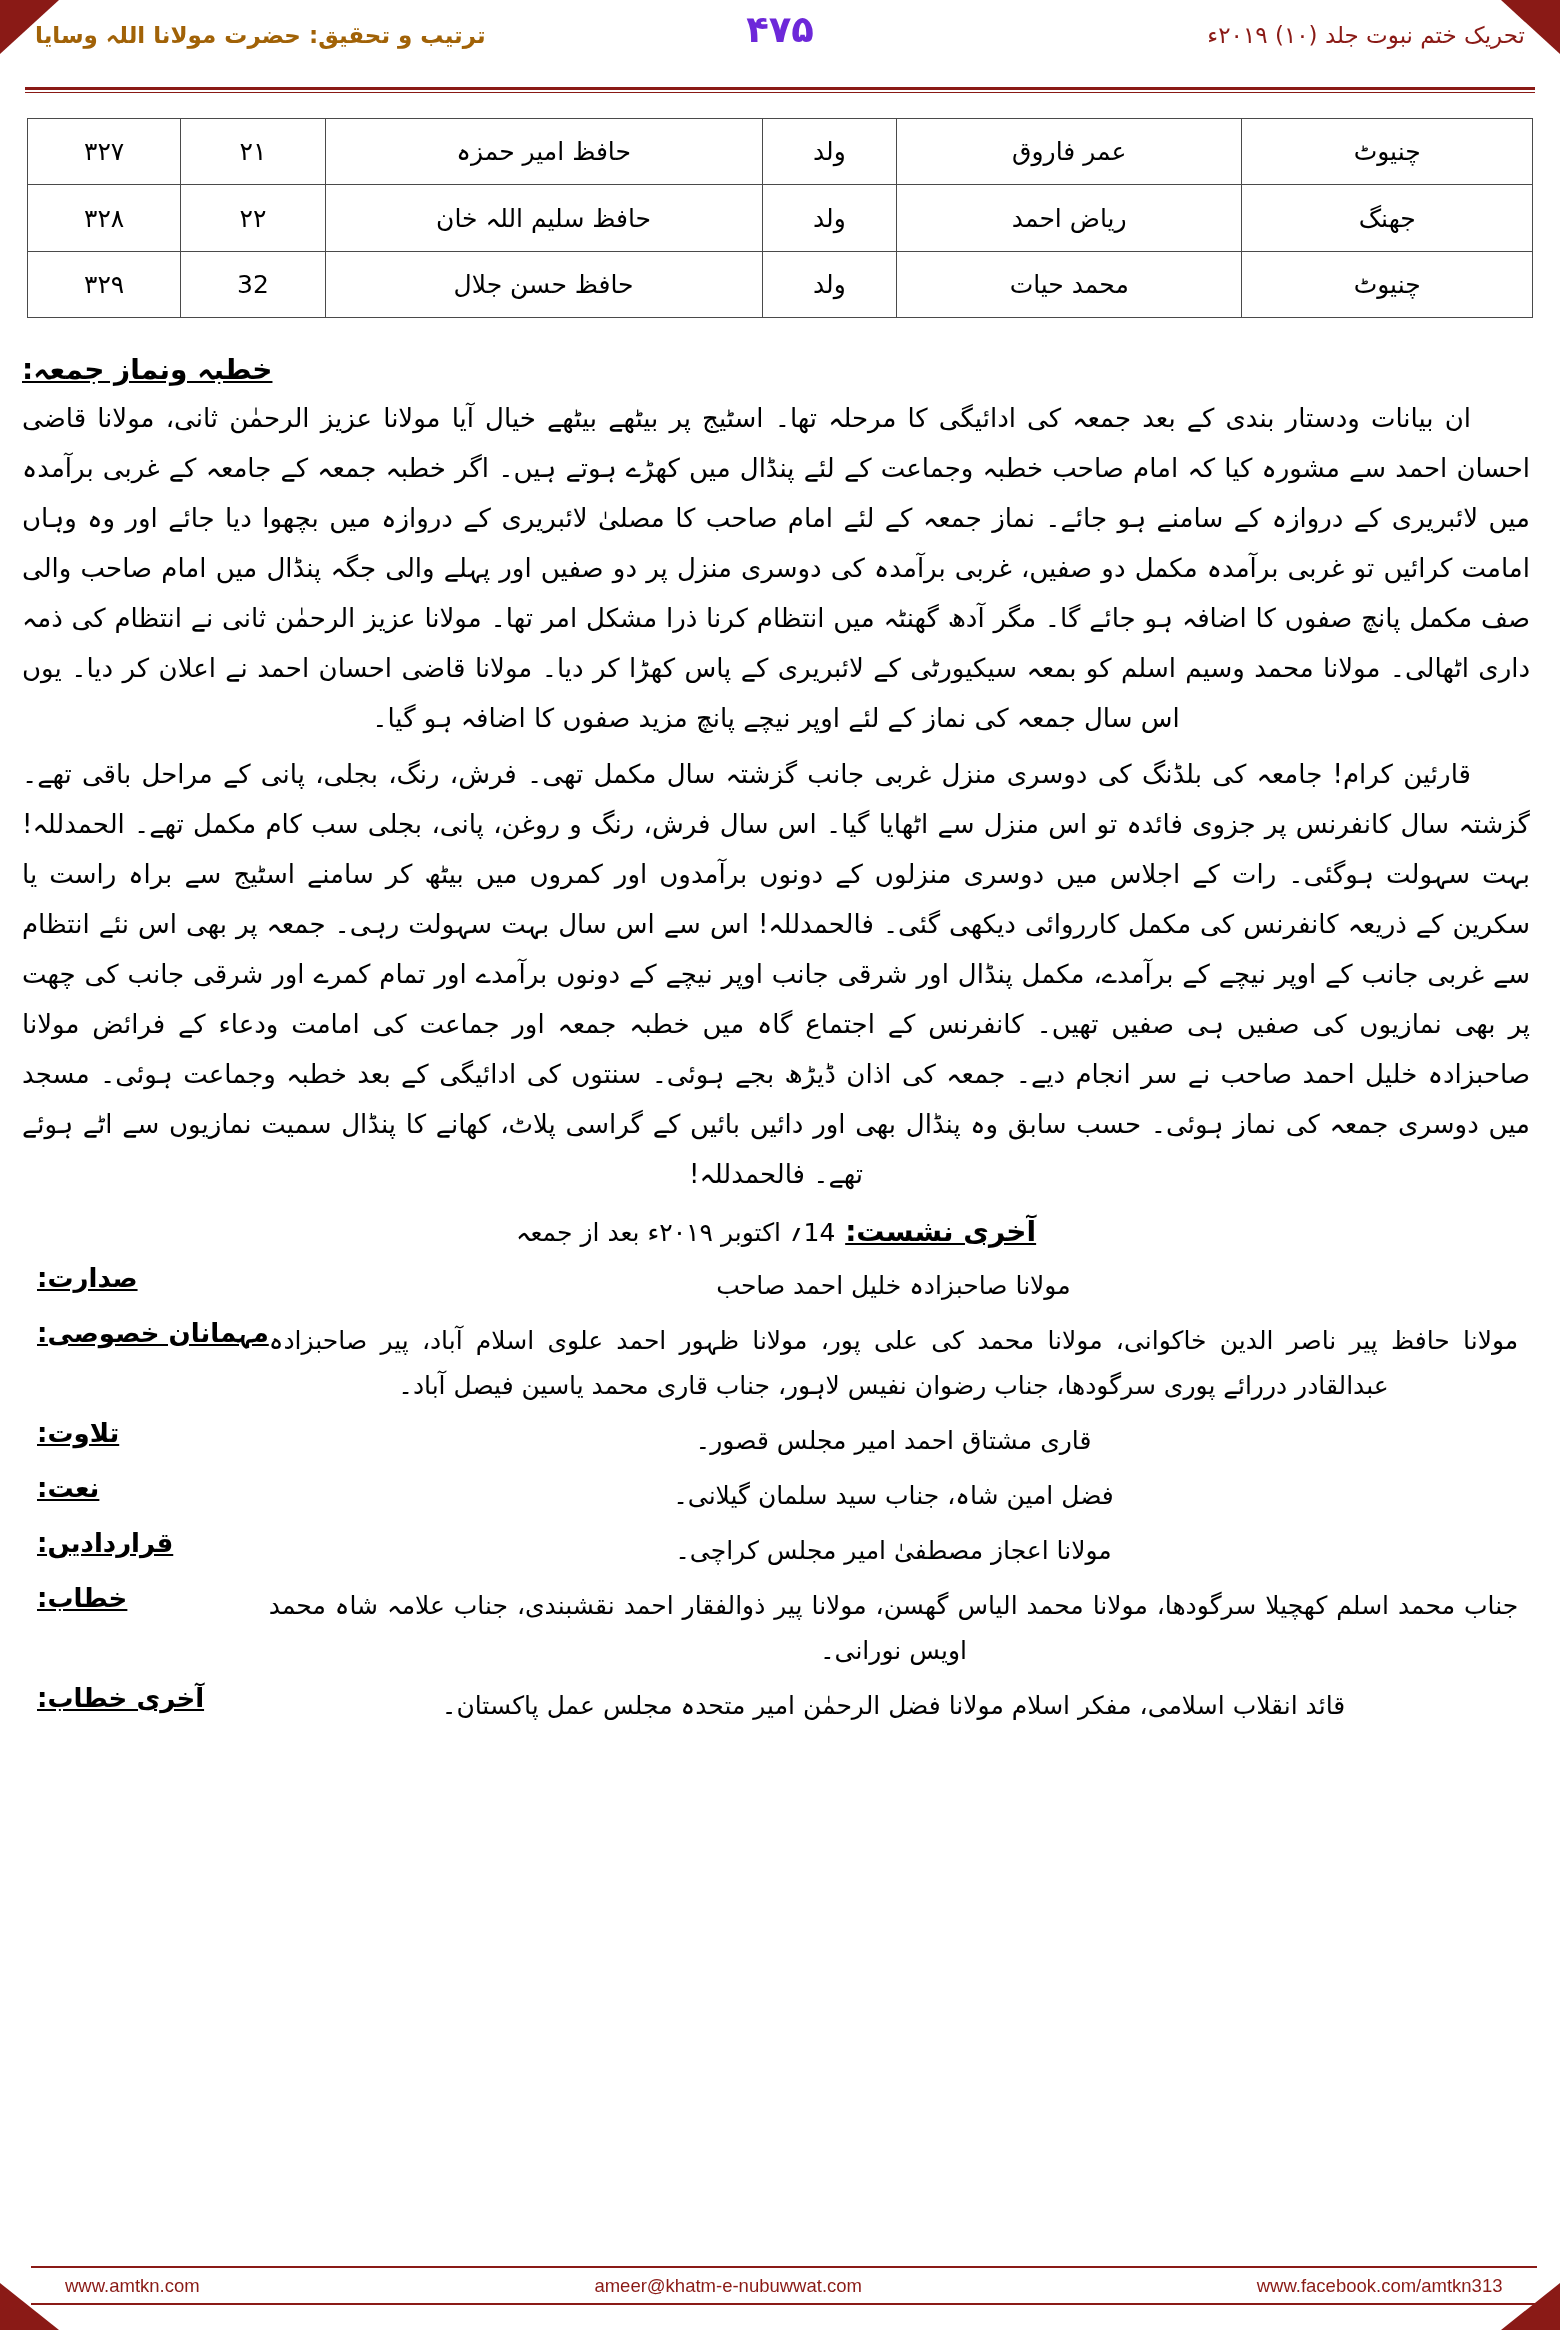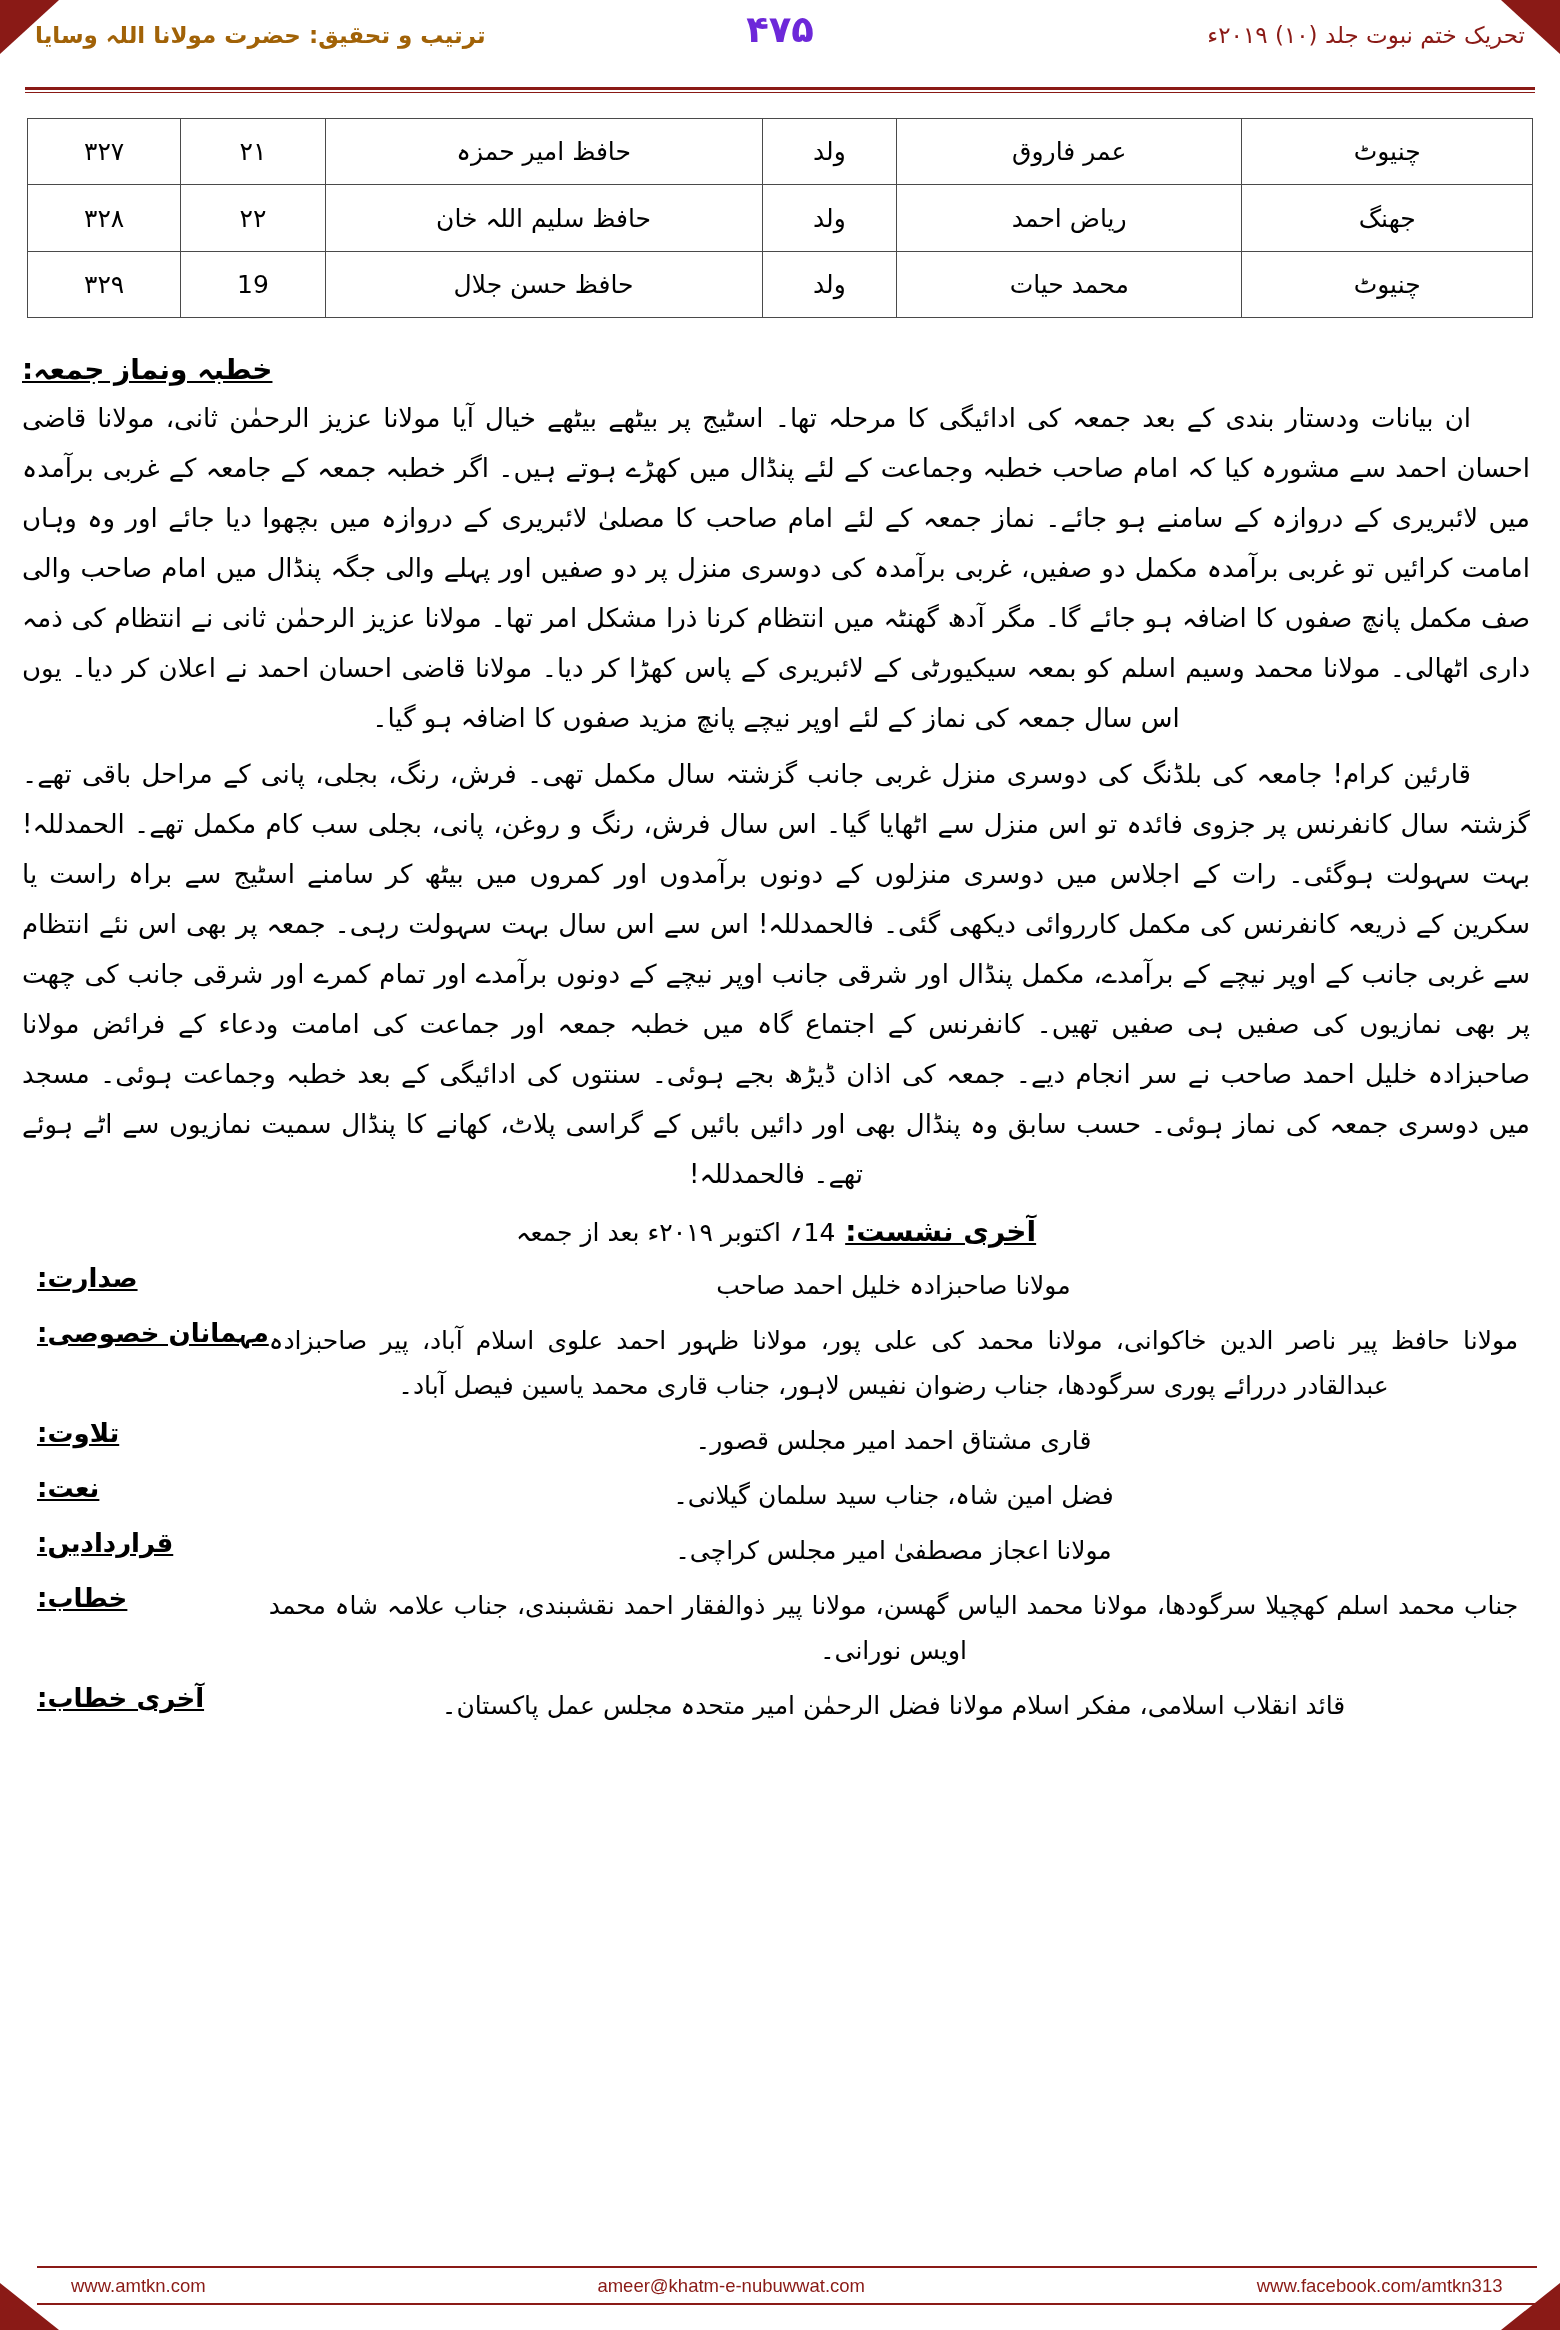--- a/index.html
+++ b/index.html
@@ -177,21 +177,21 @@
   
   .footer {
     position: absolute;
     left: 0; right: 0;
     bottom: 0;
     height: 76px;
   }
   .footer-band {
     position: absolute;
     bottom: 25px;
-    left: 37px; right: 23.5px;
+    left: 31px; right: 23.5px;
     height: 39px;
     border-top: 2.5px solid #8a1a16;
     border-bottom: 2.5px solid #8a1a16;
     display: flex;
     align-items: center;
     justify-content: space-between;
     padding: 0 34px;
     box-sizing: border-box;
     direction: ltr;
   }
@@ -242,21 +242,21 @@
           <td class="c-walad">ولد</td>
           <td class="c-name">حافظ سلیم اللہ خان</td>
           <td class="c-num">۲۲</td>
           <td class="c-serial">۳۲۸</td>
         </tr>
         <tr>
           <td class="c-city">چنیوٹ</td>
           <td class="c-father">محمد حیات</td>
           <td class="c-walad">ولد</td>
           <td class="c-name">حافظ حسن جلال</td>
-          <td class="c-num">19</td>
+          <td class="c-num">32</td>
           <td class="c-serial">۳۲۹</td>
         </tr>
       </tbody>
     </table>
   </div>
 
   <div class="content">
 
     <div class="heading-u">خطبہ ونماز جمعہ:</div>
 

